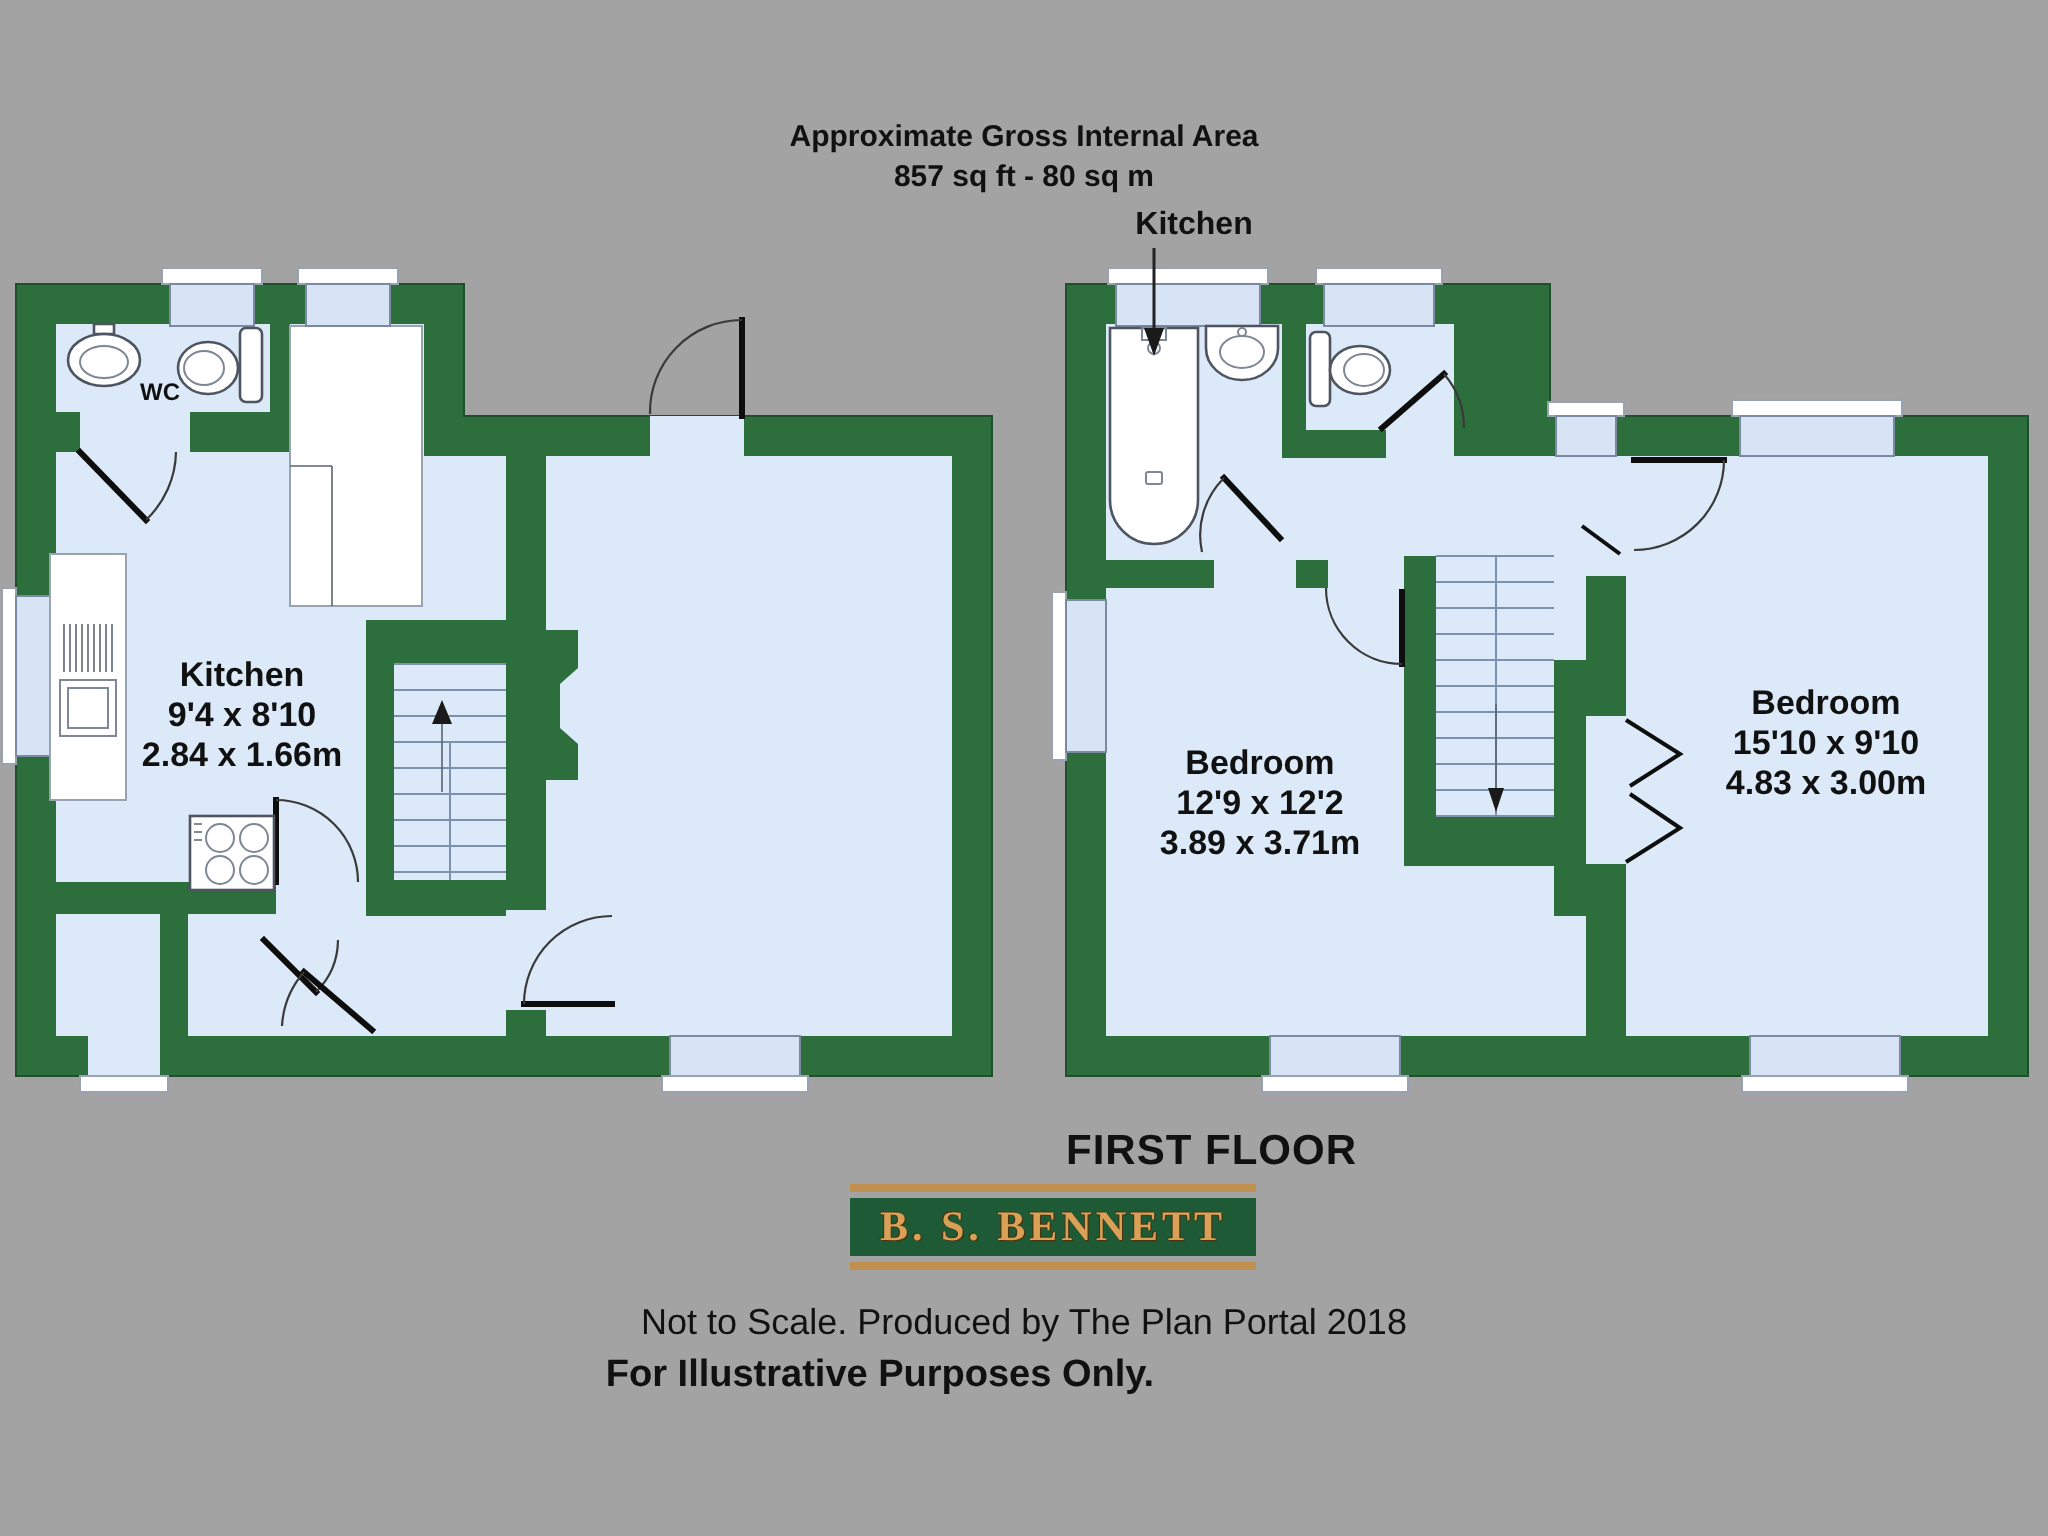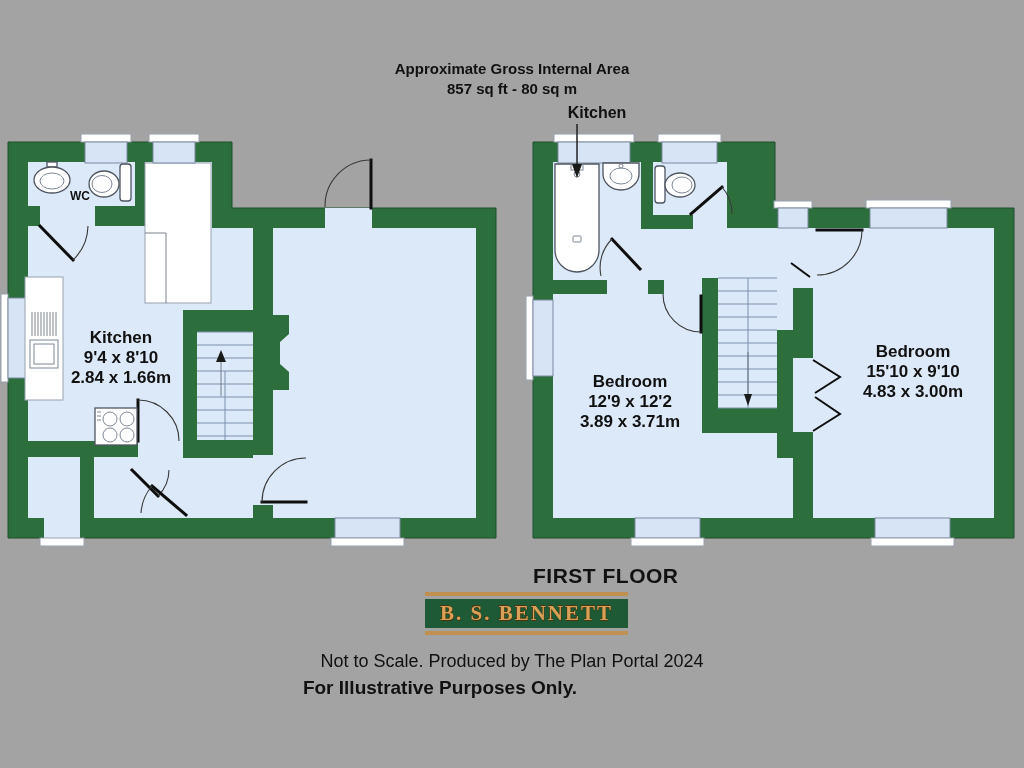--- a/index.html
+++ b/index.html
@@ -277,16 +277,16 @@
   <div class="floor-title" style="left:533px">FIRST FLOOR</div>
 
   <div class="logo">
     <div class="logo-bar"></div>
     <div class="logo-box">
       <span class="logo-text">B. S. BENNETT</span>
     </div>
     <div class="logo-bar"></div>
   </div>
 
-  <div class="footer1">Not to Scale. Produced by The Plan Portal 2024</div>
+  <div class="footer1">Not to Scale. Produced by The Plan Portal 2018</div>
   <div class="footer2">For Illustrative Purposes Only.</div>
 
 </div>
 
 </body></html>

